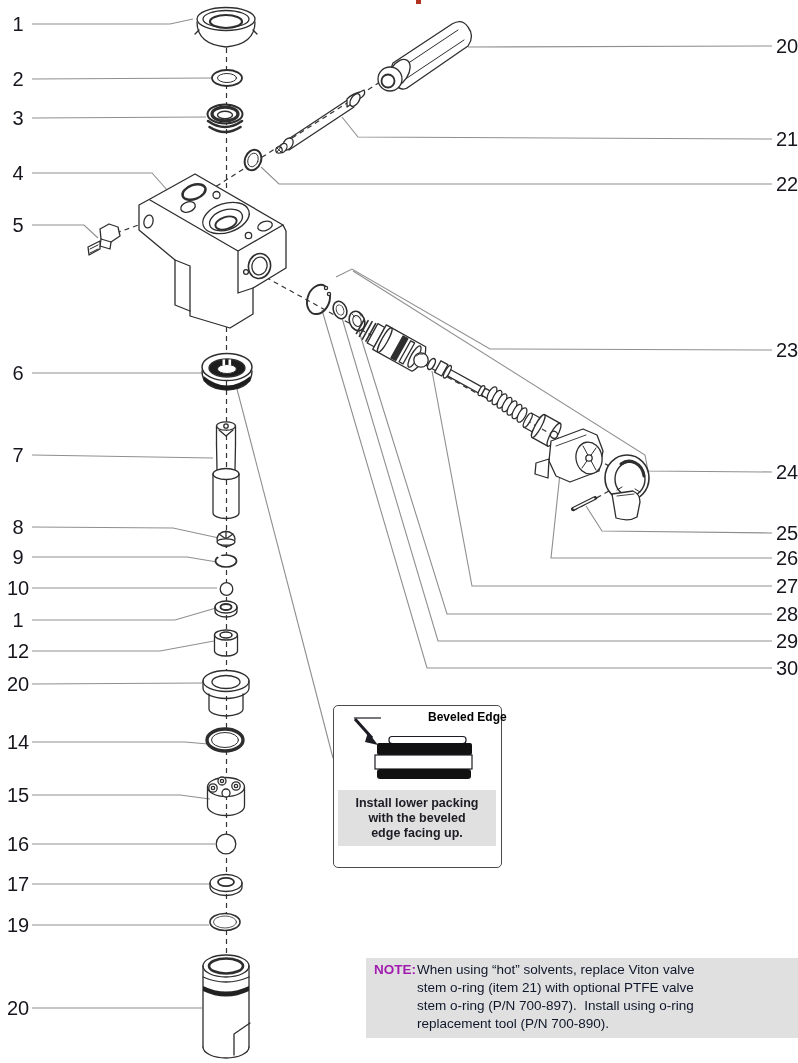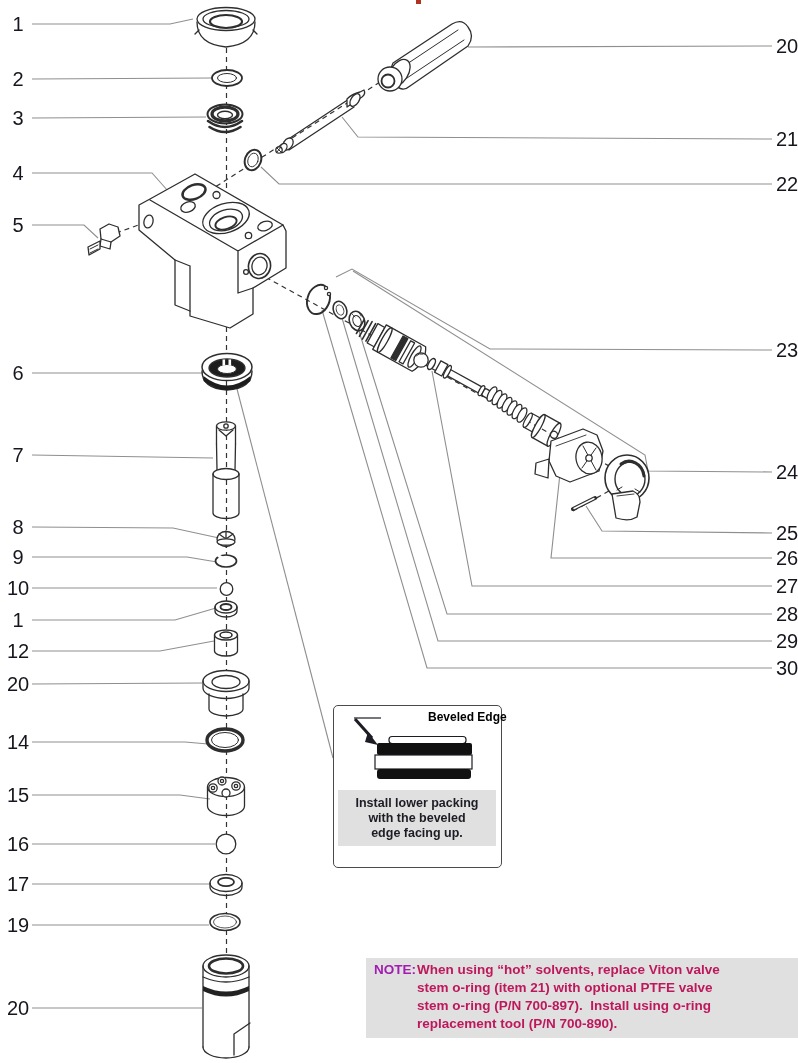--- a/index.html
+++ b/index.html
@@ -11,21 +11,21 @@
   .callout.left{left:2px;width:32px;text-align:center;}
   .callout.right{left:776px;width:30px;text-align:left;}
   #inset-box{position:absolute;left:333px;top:705px;width:169px;height:163px;
              border:1.5px solid #4a4a4a;border-radius:5px;background:#fff;box-sizing:border-box;}
   #inset-box .bevel-label{position:absolute;left:50px;top:4px;font-size:12px;font-weight:700;color:#000000;white-space:nowrap;margin-left:44px;}
   #inset-box .inset-gray{position:absolute;left:4px;top:84px;width:158px;height:56px;background:#e0e0e0;
              text-align:center;font-size:12.5px;line-height:15px;font-weight:700;color:#1c1c24;padding-top:6px;box-sizing:border-box;}
   #bottom-note{position:absolute;left:366px;top:958px;width:480px;height:80px;background:#e0e0e0;
              display:flex;align-items:flex-start;padding:3px 0 0 8px;box-sizing:border-box;}
   #bottom-note .note-label{width:43px;flex:none;font-size:13.5px;font-weight:700;color:#a21caf;line-height:18px;}
-  #bottom-note .note-lines{font-size:13.5px;font-weight:700;color:#be185d;line-height:18px;}
+  #bottom-note .note-lines{font-size:13.5px;font-weight:400;color:#0f172a;line-height:18px;}
   #bottom-note .note-lines div{white-space:pre;}
   #red-artifact{position:absolute;left:416px;top:0;width:5px;height:4px;background:#b23220;}
 </style>
 </head>
 <body>
 
 <div id="stage">
 
   <svg id="art" width="798" height="1063" viewBox="0 0 798 1063">
 

